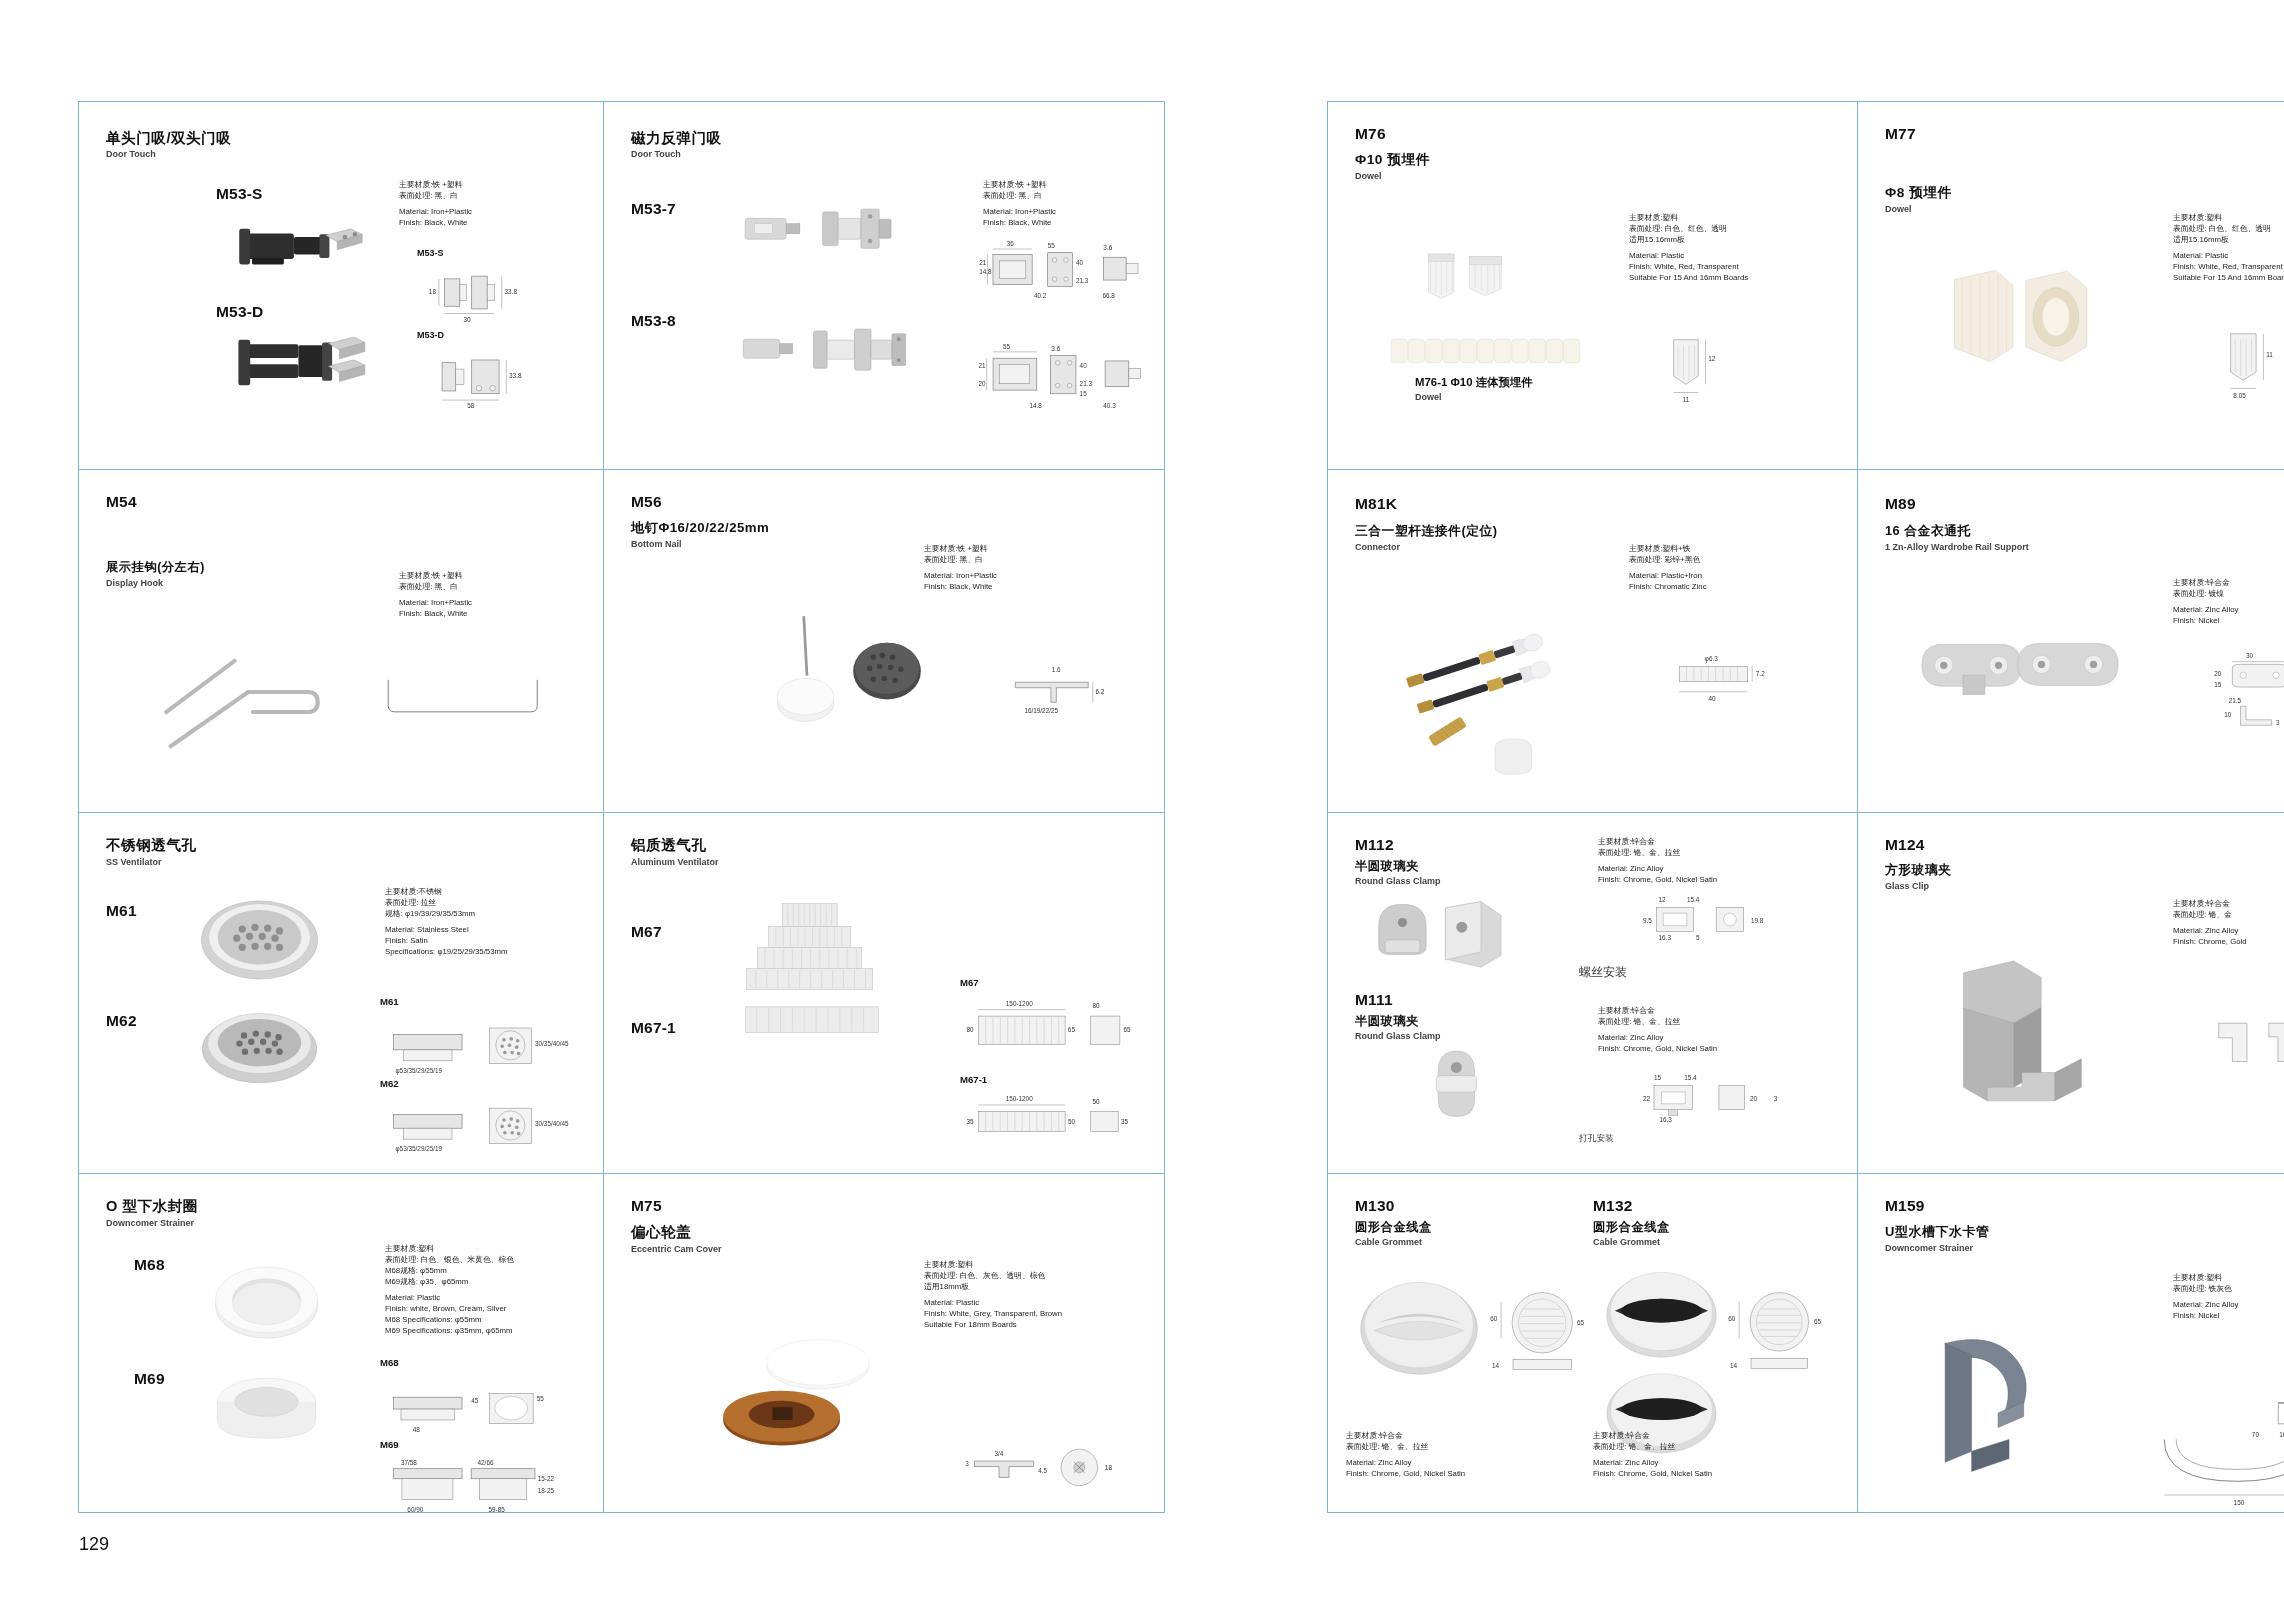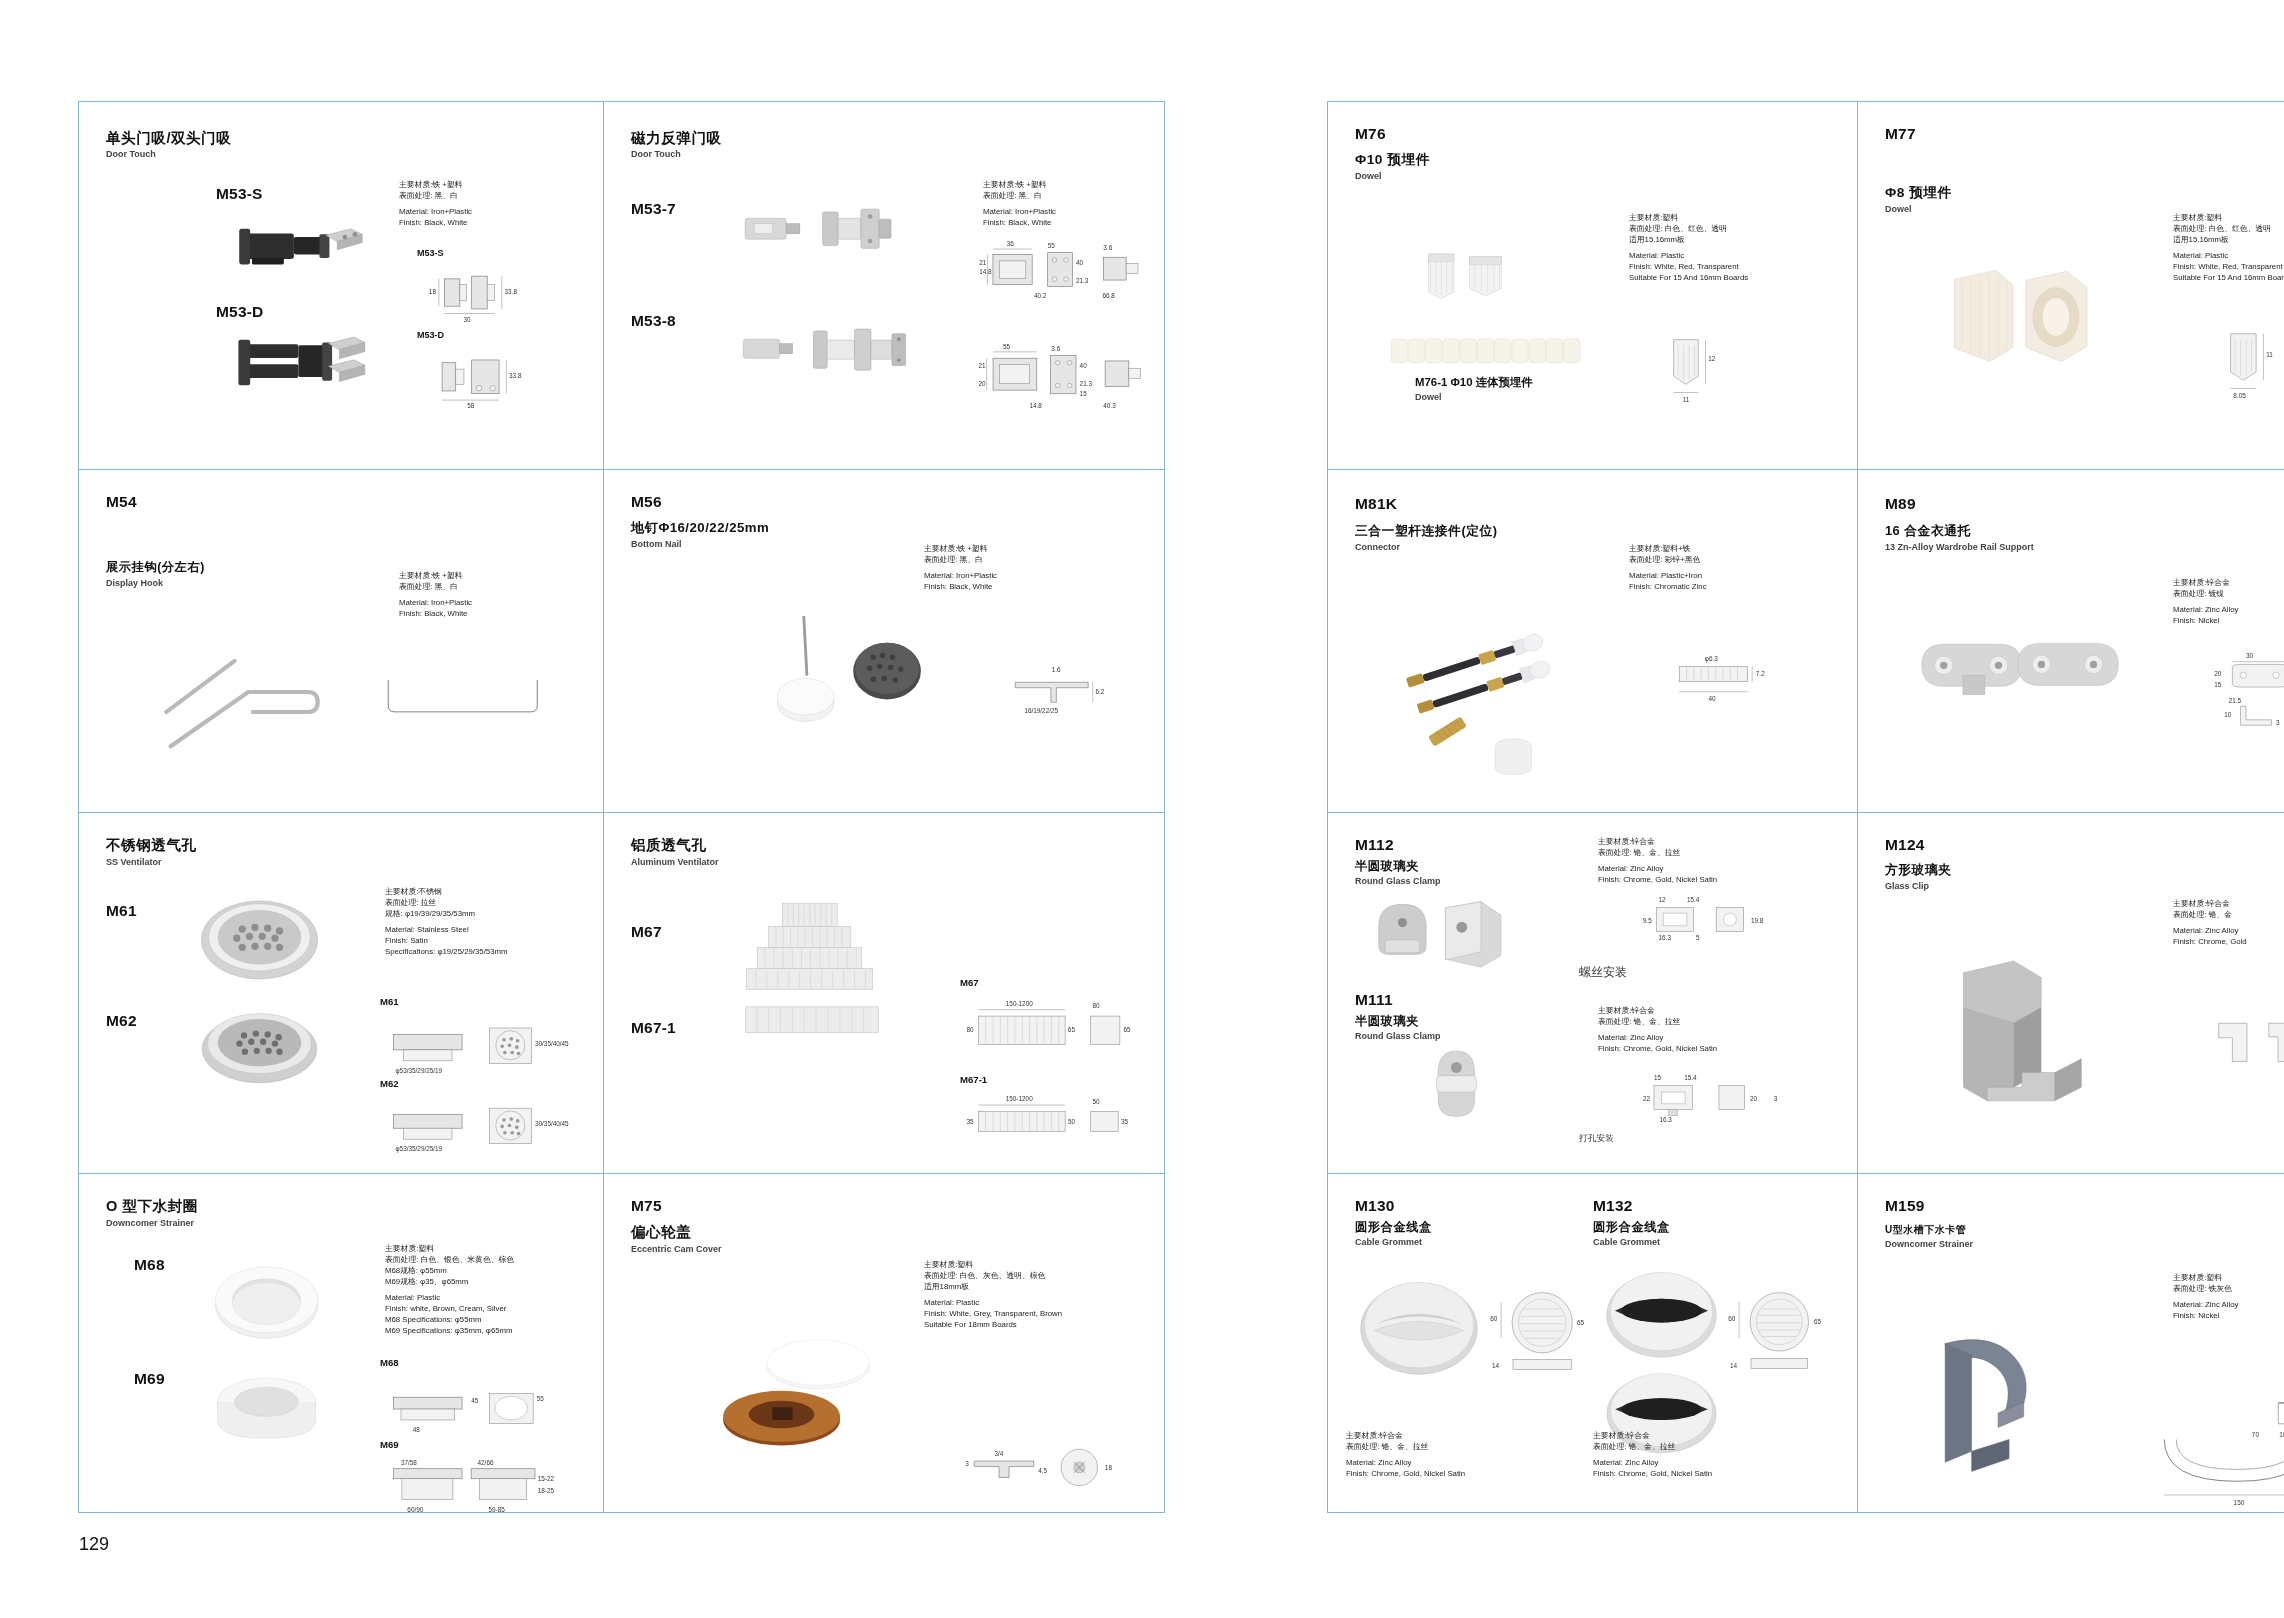--- a/index.html
+++ b/index.html
@@ -850,21 +850,21 @@
             <line x1="40" y1="96" x2="190" y2="96" class="dim"></line>
             <text x="104" y="116" class="dimtxt">40</text>
           </svg>
         </div>
       </div>
 
       <div class="cell" style="width:545px;">
         <div class="blk code" style="left:27px;top:25px;">M89</div>
         <div class="blk" style="left:27px;top:53px;">
           <div class="cn-title" style="font-size:12.8px;">16 合金衣通托</div>
-          <div class="en-title">13 Zn-Alloy Wardrobe Rail Support</div>
+          <div class="en-title">1 Zn-Alloy Wardrobe Rail Support</div>
         </div>
         <div class="blk" style="left:315px;top:107px;width:201px;">
           <div class="spec">主要材质:锌合金
 表面处理: 镀镍</div>
           <div class="spec" style="margin-top:4.6px;">Material: Zinc Alloy
 Finish: Nickel</div>
         </div>
         <div class="blk" style="left:50px;top:146px;">
           <svg width="256" height="137" viewBox="0 0 560 300">
             <g fill="#d7d7d7" stroke="#b0b0b0">
@@ -1106,21 +1106,21 @@
           <div class="spec">主要材质:锌合金
 表面处理: 铬、金、拉丝</div>
           <div class="spec" style="margin-top:4.6px;">Material: Zinc Alloy
 Finish: Chrome, Gold, Nickel Satin</div>
         </div>
       </div>
 
       <div class="cell" style="width:545px;">
         <div class="blk code" style="left:27px;top:23px;">M159</div>
         <div class="blk" style="left:27px;top:49px;">
-          <div class="cn-title" style="font-size:10px;">U型水槽下水卡管</div>
+          <div class="cn-title" style="font-size:13px;">U型水槽下水卡管</div>
           <div class="en-title">Downcomer Strainer</div>
         </div>
         <div class="blk" style="left:315px;top:98px;width:192px;">
           <div class="spec">主要材质:塑料
 表面处理: 铁灰色</div>
           <div class="spec" style="margin-top:4.6px;">Material: Zinc Alloy
 Finish: Nickel</div>
         </div>
         <div class="blk" style="left:46px;top:151px;">
           <svg width="201" height="174" viewBox="0 0 440 380">

